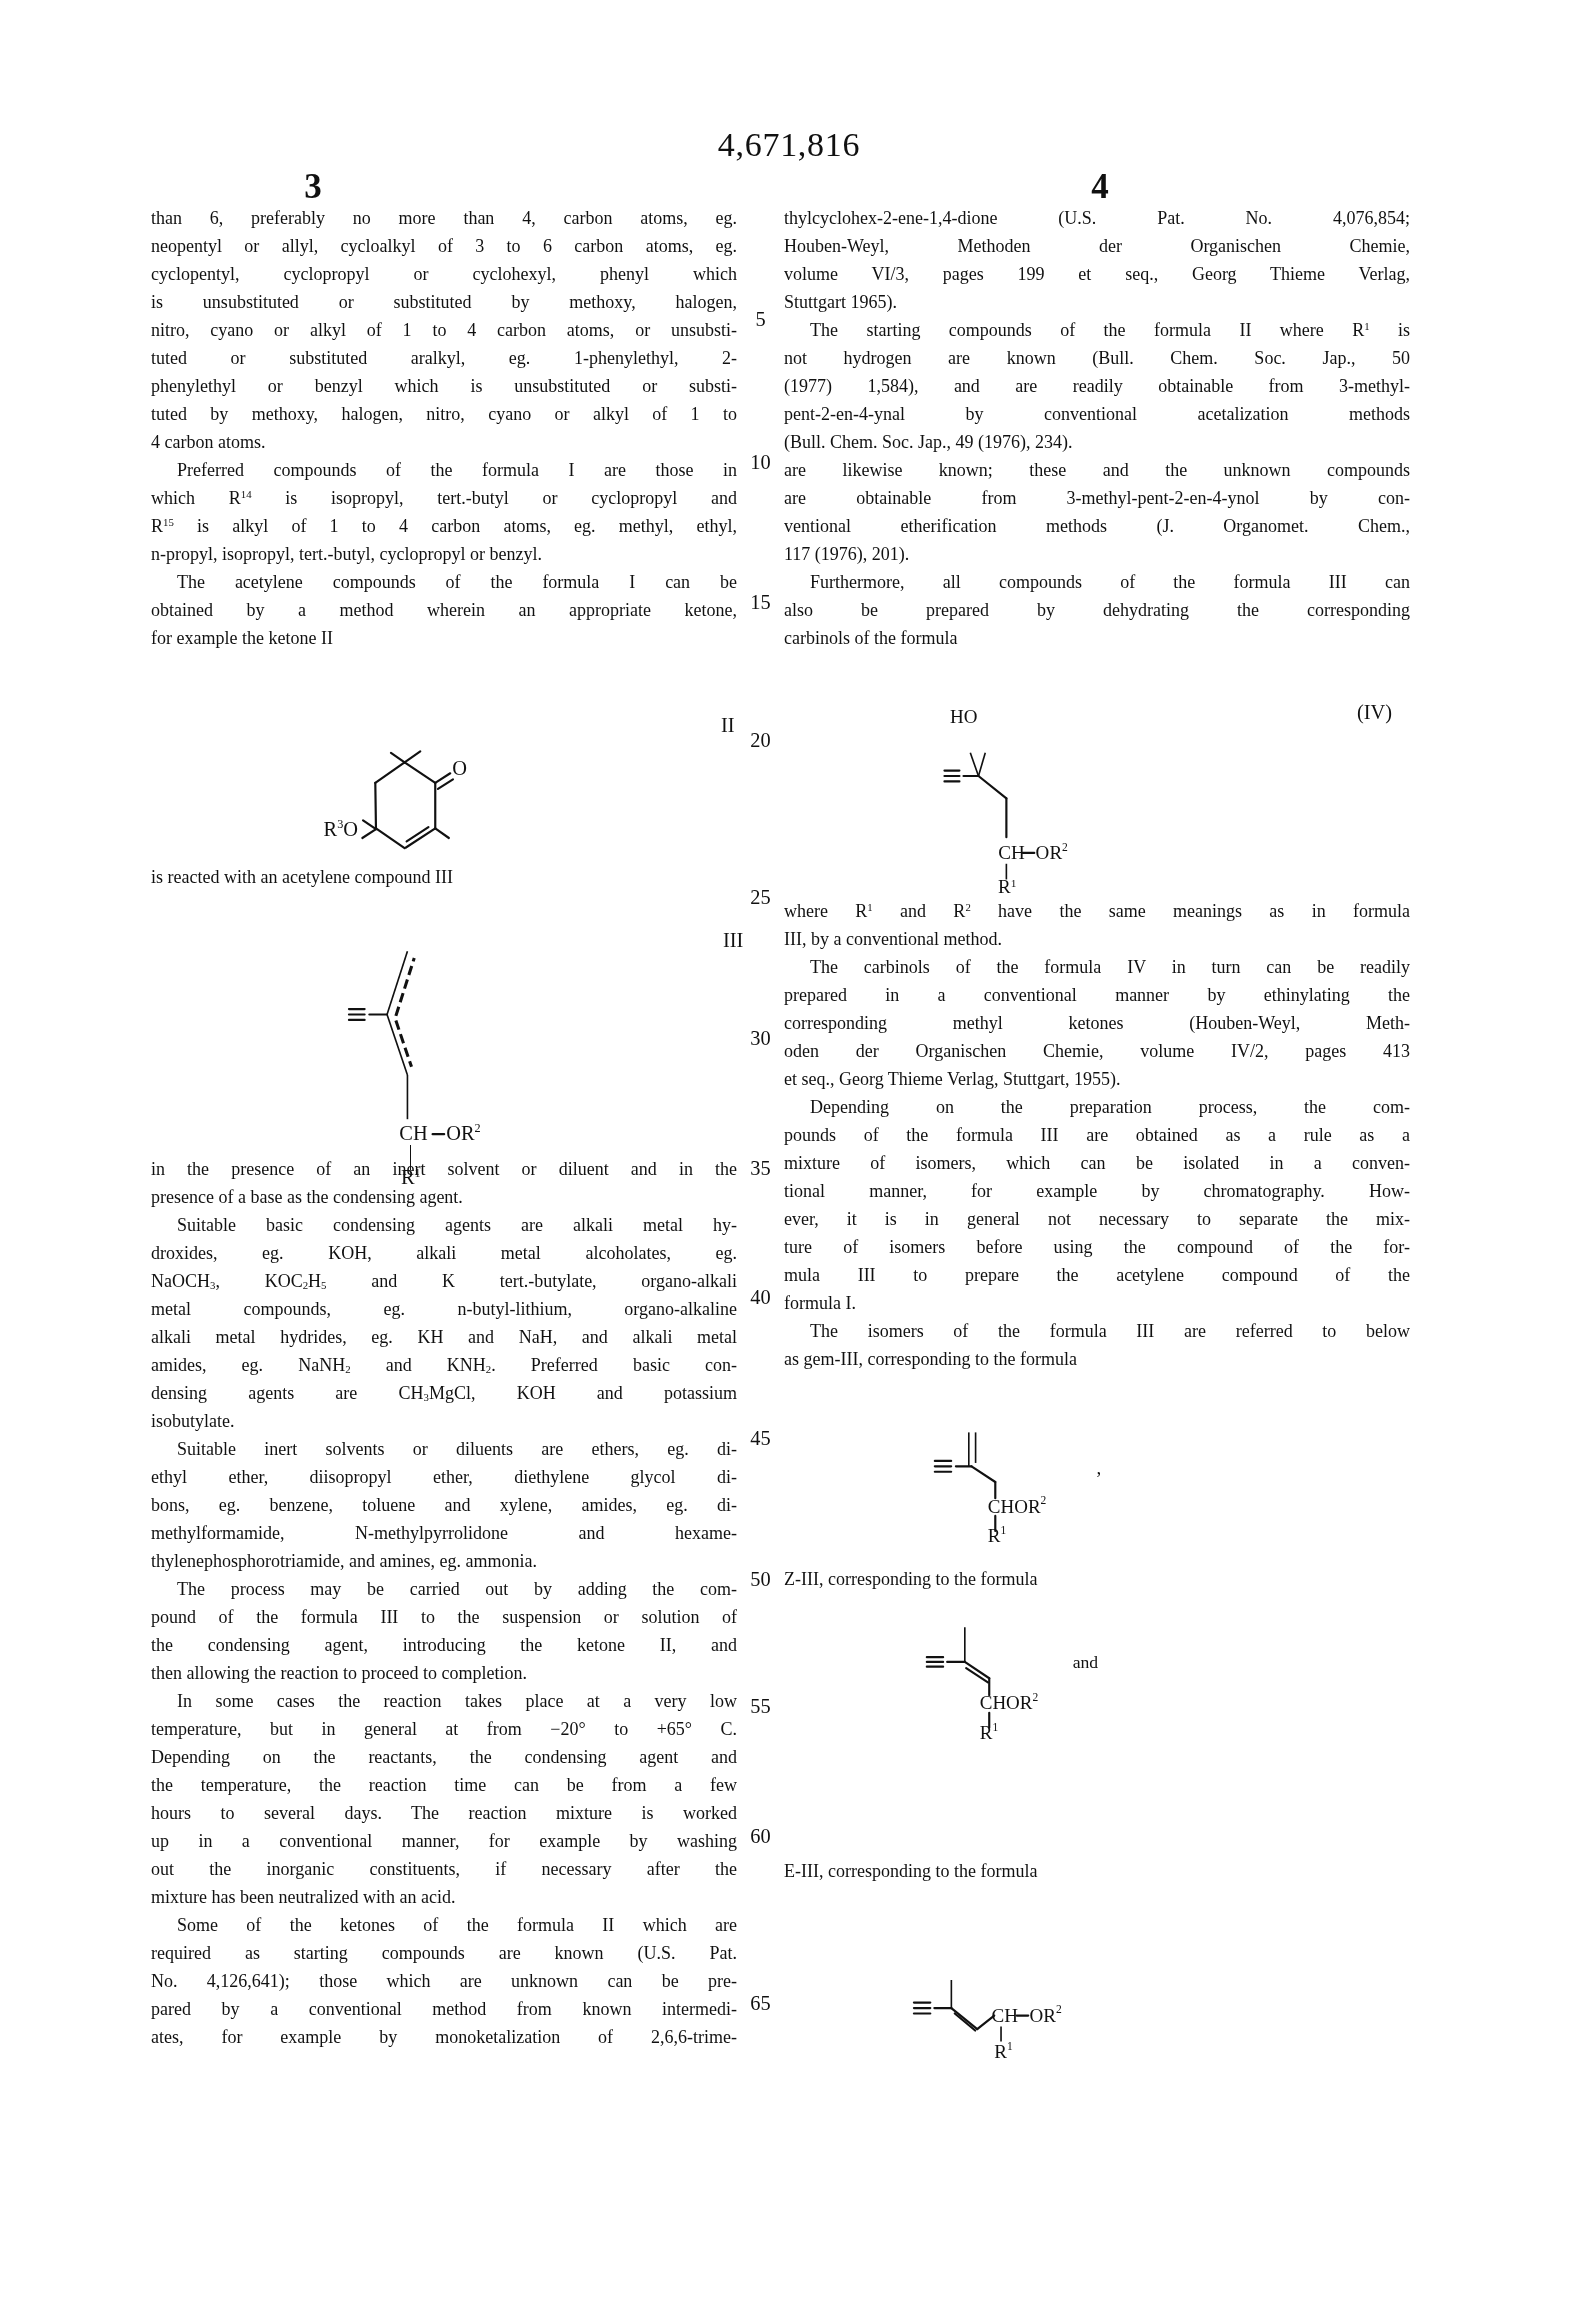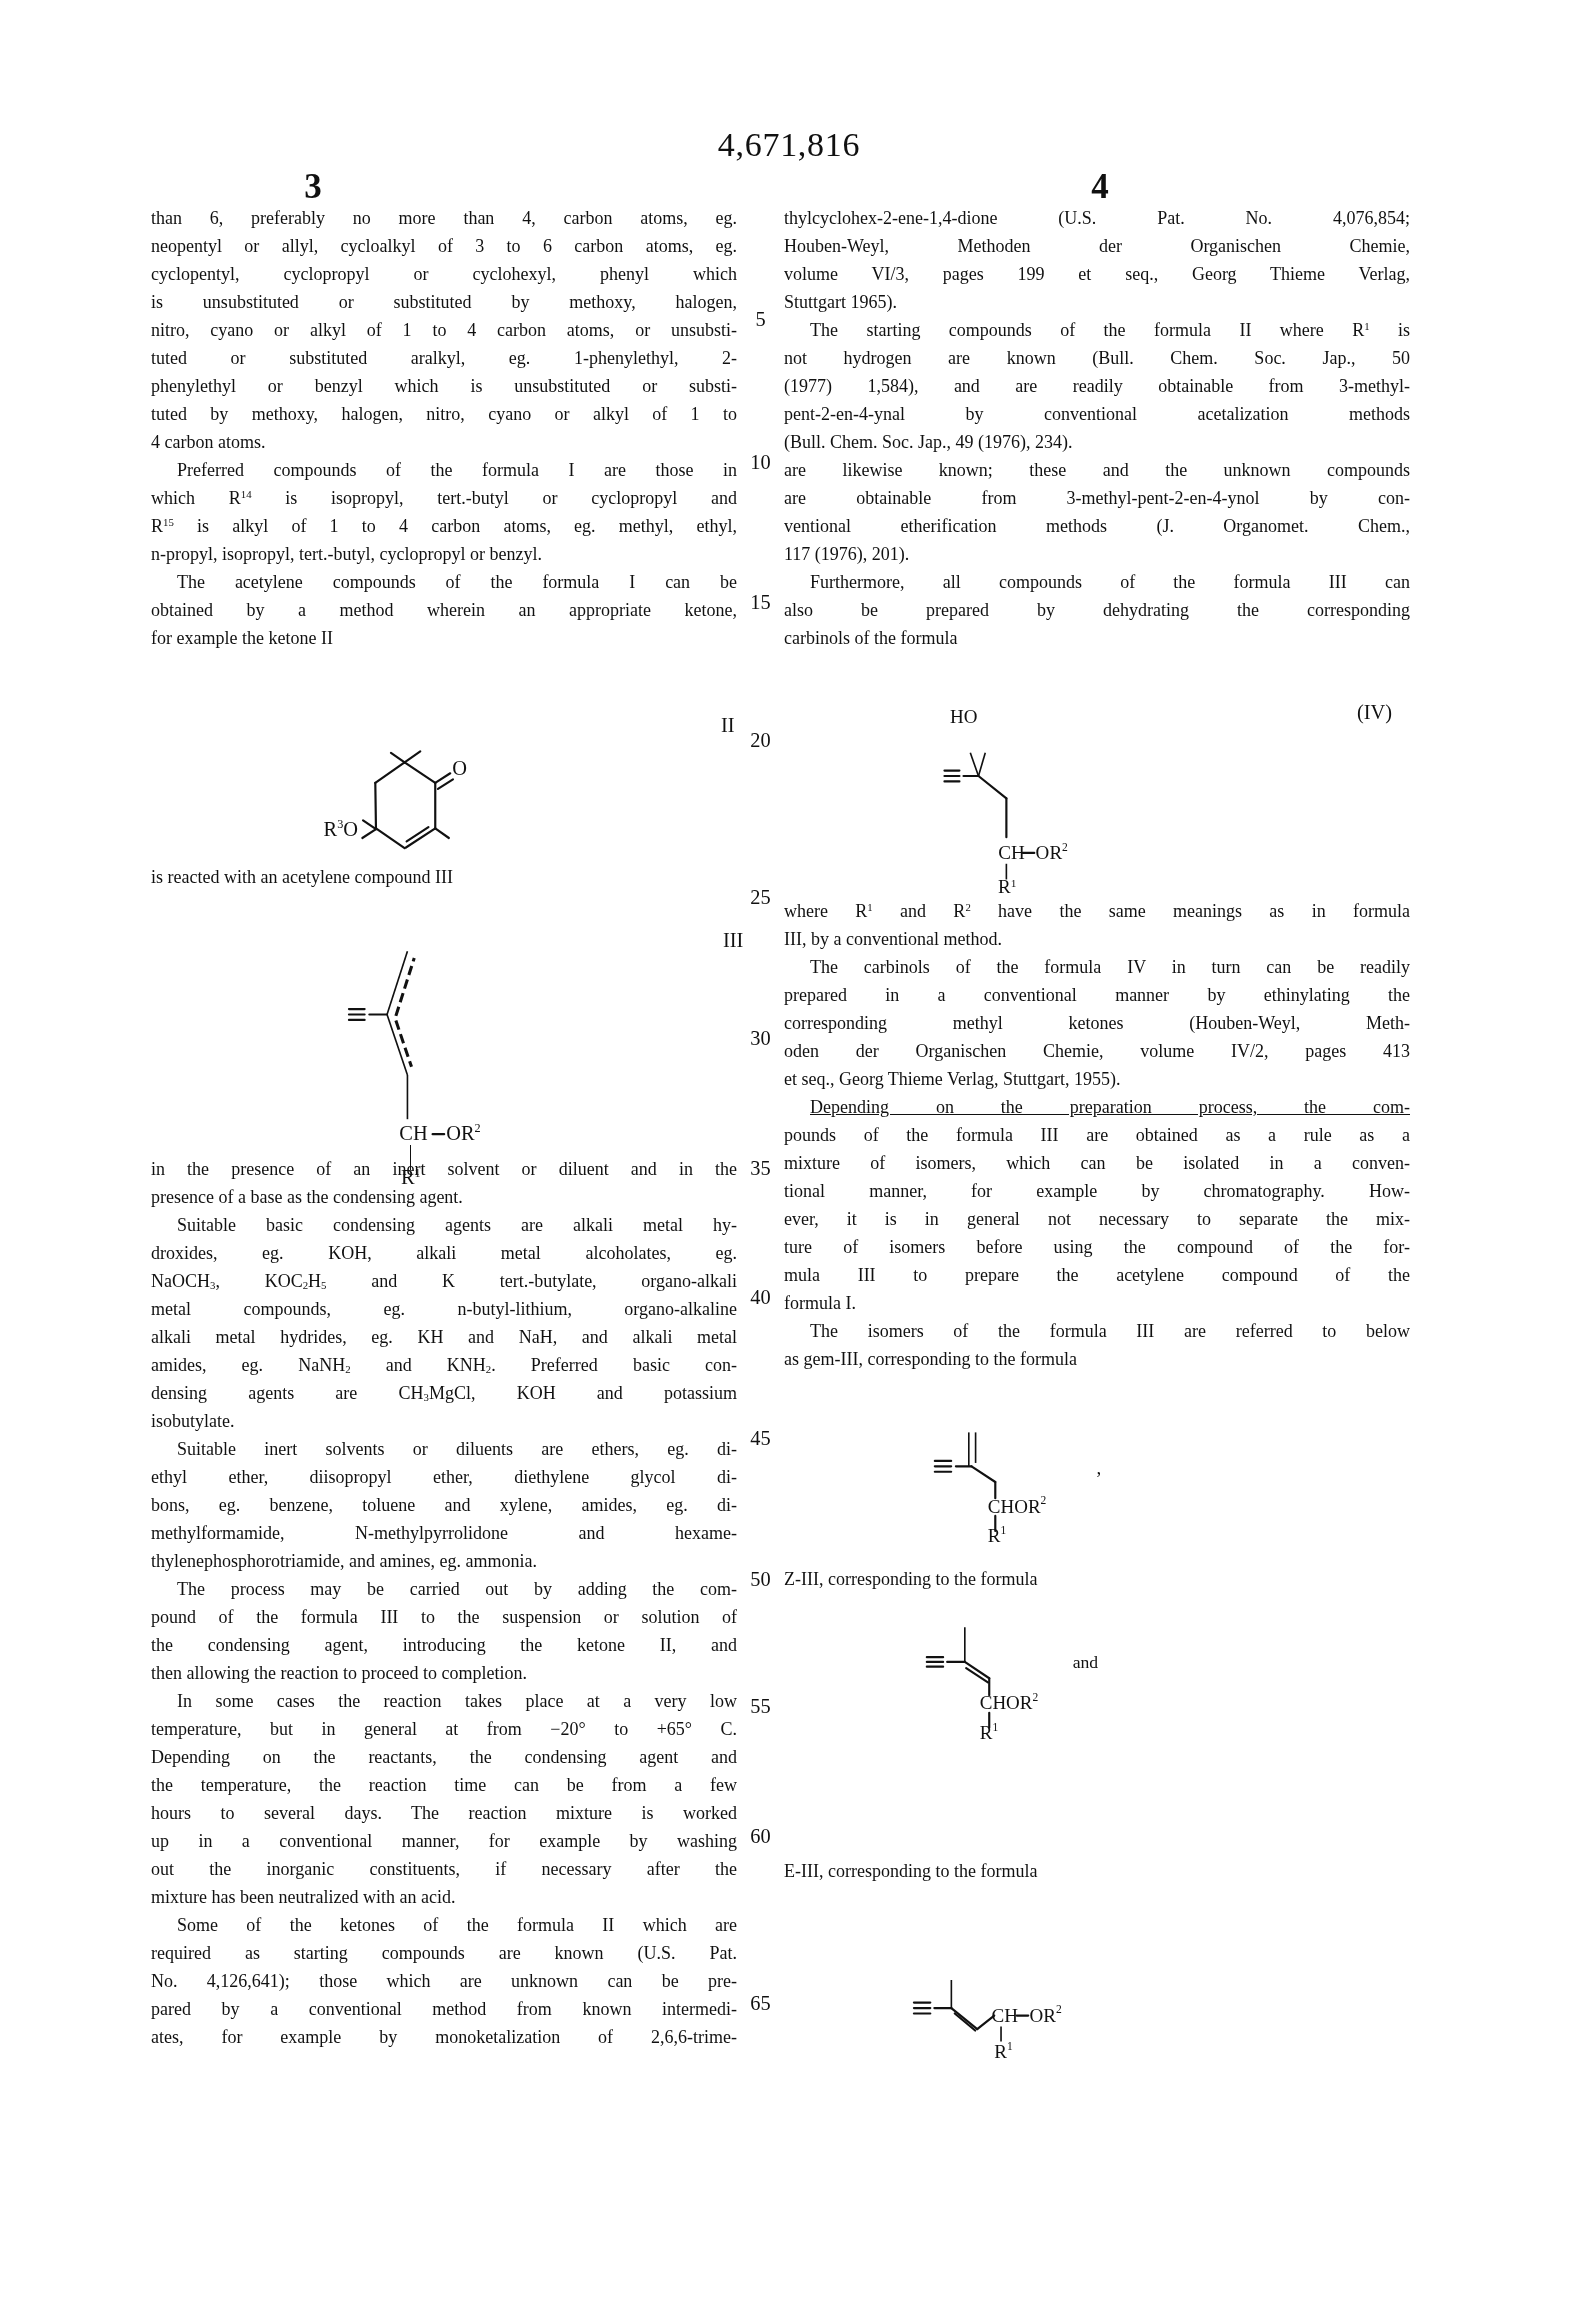--- a/index.html
+++ b/index.html
@@ -214,21 +214,21 @@
     <span class="lnl">III, by a conventional method.</span>
   </p>
   <p>
     <span class="ln" style="padding-left:26px;">The carbinols of the formula IV in turn can be readily</span>
     <span class="ln">prepared in a conventional manner by ethinylating the</span>
     <span class="ln">corresponding methyl ketones (Houben-Weyl, Meth-</span>
     <span class="ln">oden der Organischen Chemie, volume IV/2, pages 413</span>
     <span class="lnl">et seq., Georg Thieme Verlag, Stuttgart, 1955).</span>
   </p>
   <p>
-    <span class="ln" style="padding-left:26px;text-decoration:underline;">Depending on the preparation process, the com-</span>
+    <span class="ln" style="padding-left:26px;">Depending on the preparation process, the com-</span>
     <span class="ln">pounds of the formula III are obtained as a rule as a</span>
     <span class="ln">mixture of isomers, which can be isolated in a conven-</span>
     <span class="ln">tional manner, for example by chromatography. How-</span>
     <span class="ln">ever, it is in general not necessary to separate the mix-</span>
     <span class="ln">ture of isomers before using the compound of the for-</span>
     <span class="ln">mula III to prepare the acetylene compound of the</span>
     <span class="lnl">formula I.</span>
   </p>
   <p>
     <span class="ln" style="padding-left:26px;">The isomers of the formula III are referred to below</span>

